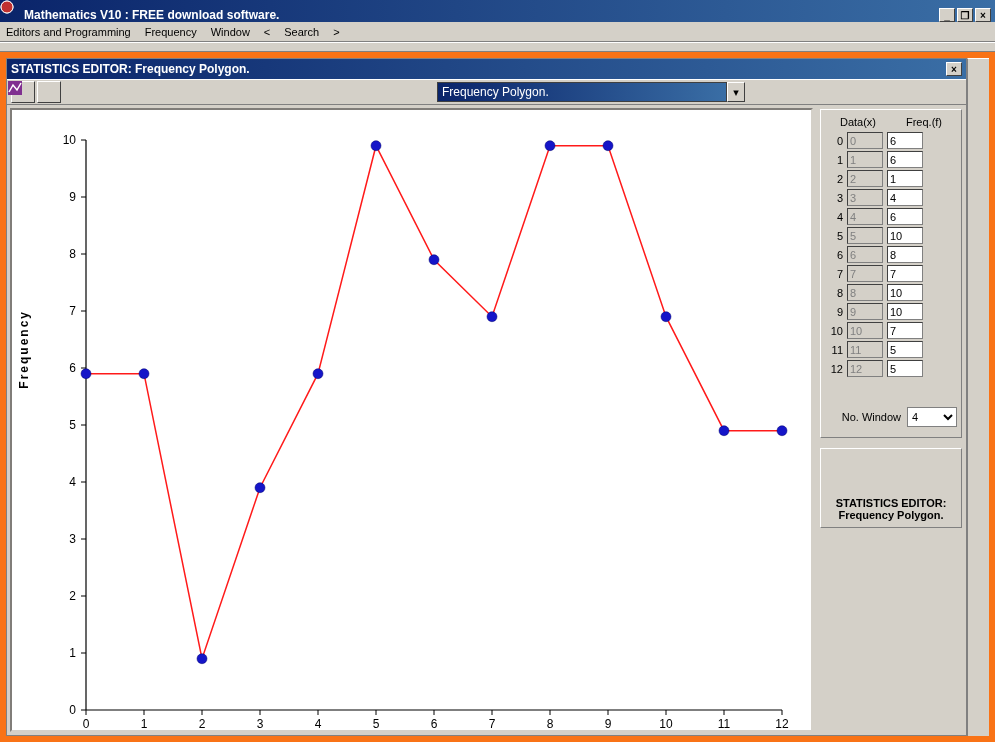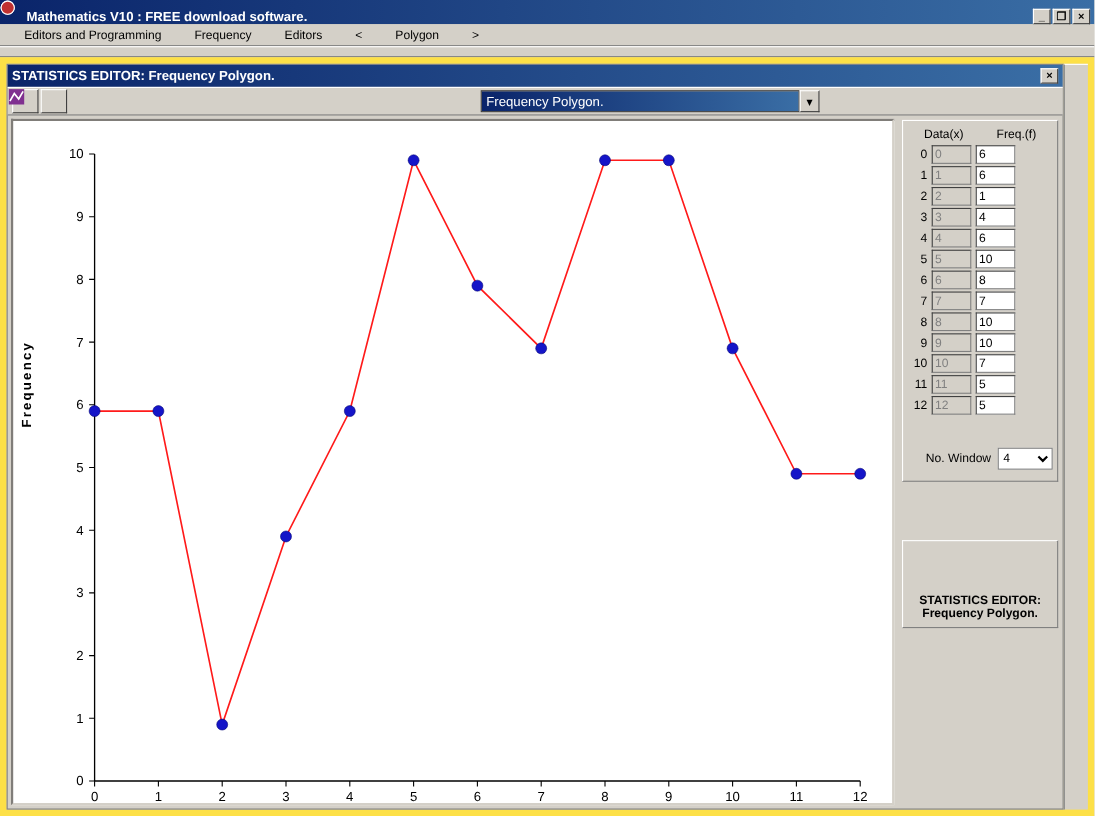--- a/index.html
+++ b/index.html
@@ -36,29 +36,29 @@
   }
   .menubar {
     background: #d4d0c8;
     height: 20px;
     display: flex;
     align-items: center;
     padding: 0 6px;
     gap: 14px;
     border-bottom: 1px solid #808080;
   }
-  .menubar .menuitem { cursor:pointer;margin-left:16px; }
+  .menubar .menuitem { cursor:pointer; }
   .strip {
     height: 10px;
     background: #d4d0c8;
     border-top: 1px solid #fff;
     border-bottom: 1px solid #808080;
   }
   .workspace {
-    background: #fde047;
+    background: #f97316;
     height: calc(742px - 22px - 20px - 10px);
     padding: 6px;
     display:flex;
   }
   .gutter-right {
     width: 22px;
     background:#d4d0c8;
     border-left:1px solid #808080;
     border-top:1px solid #fff;
   }
@@ -127,21 +127,20 @@
     flex:1;
     background:#fff;
     border:2px inset #d4d0c8;
     margin:3px;
     position:relative;
   }
   .right-pane{
     width:150px;
     display:flex;flex-direction:column;
     padding:4px;
-    gap:43px;
   }
   .data-group{
     border:1px solid #808080;
     background:#d4d0c8;
     padding:6px 4px 10px;
     border-top-color:#fff;border-left-color:#fff;
   }
   .dg-head{display:flex;justify-content:space-around;margin-bottom:4px;}
   .dg-row{display:flex;align-items:center;gap:4px;margin-bottom:2px;}
   .dg-row .idx{width:18px;text-align:right;}
@@ -184,23 +183,23 @@
   <span>Mathematics V10 : FREE download software.</span>
   <span class="spacer"></span>
   <span class="winbtn">_</span>
   <span class="winbtn">❐</span>
   <span class="winbtn">×</span>
 </div>
 
 <div class="menubar">
   <span class="menuitem">Editors and Programming</span>
   <span class="menuitem">Frequency</span>
-  <span class="menuitem">Editors</span>
+  <span class="menuitem">Window</span>
   <span class="menuitem">&lt;</span>
-  <span class="menuitem">Polygon</span>
+  <span class="menuitem">Search</span>
   <span class="menuitem">&gt;</span>
 </div>
 <div class="strip"></div>
 
 <div class="workspace">
 
   <div class="inner-window">
     <div class="inner-title">
       <span class="icon">
         <svg width="14" height="14">

